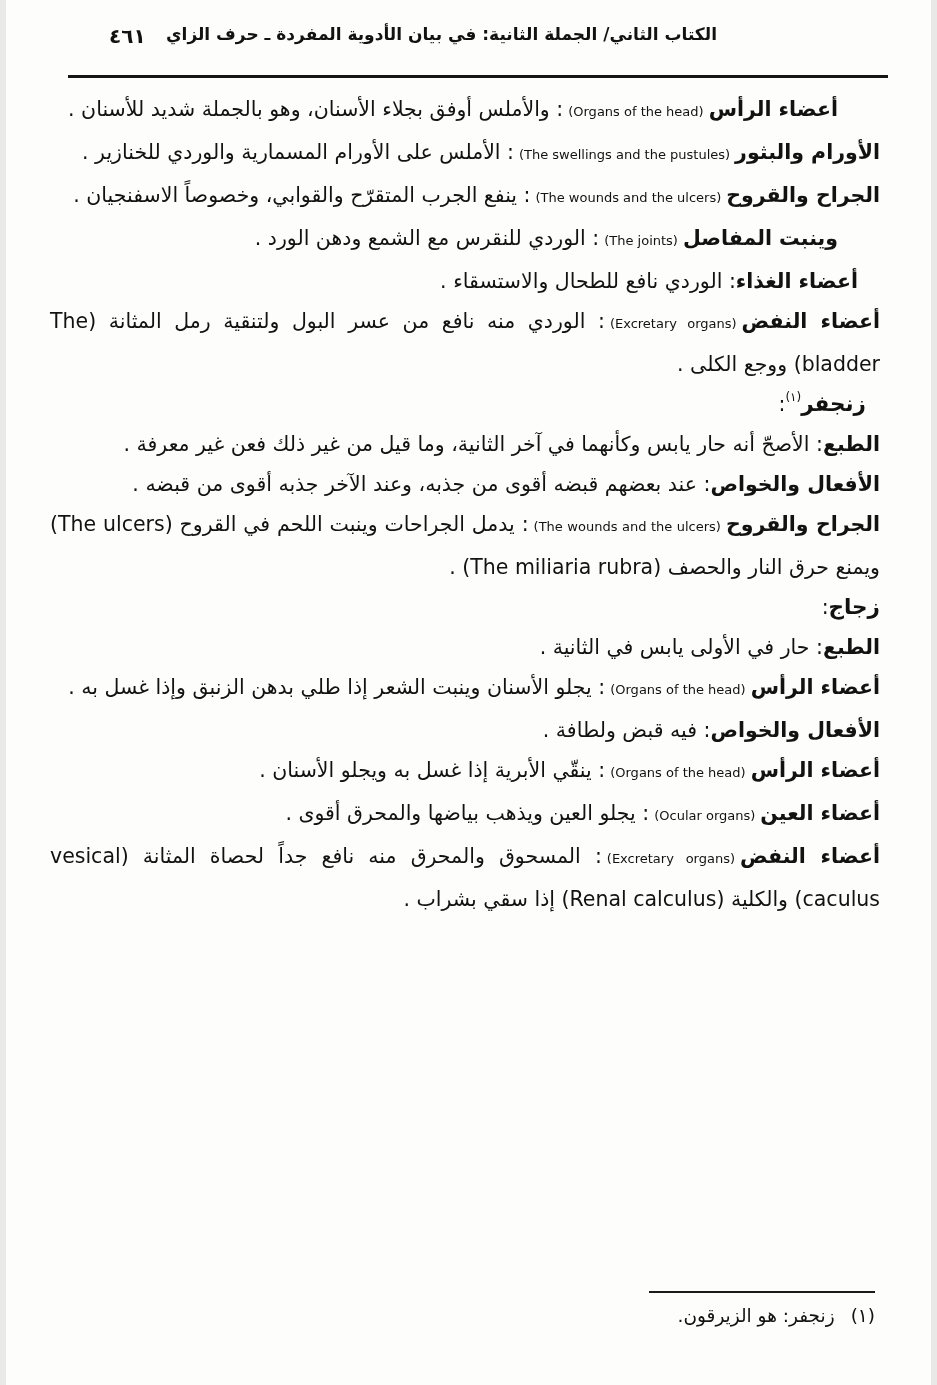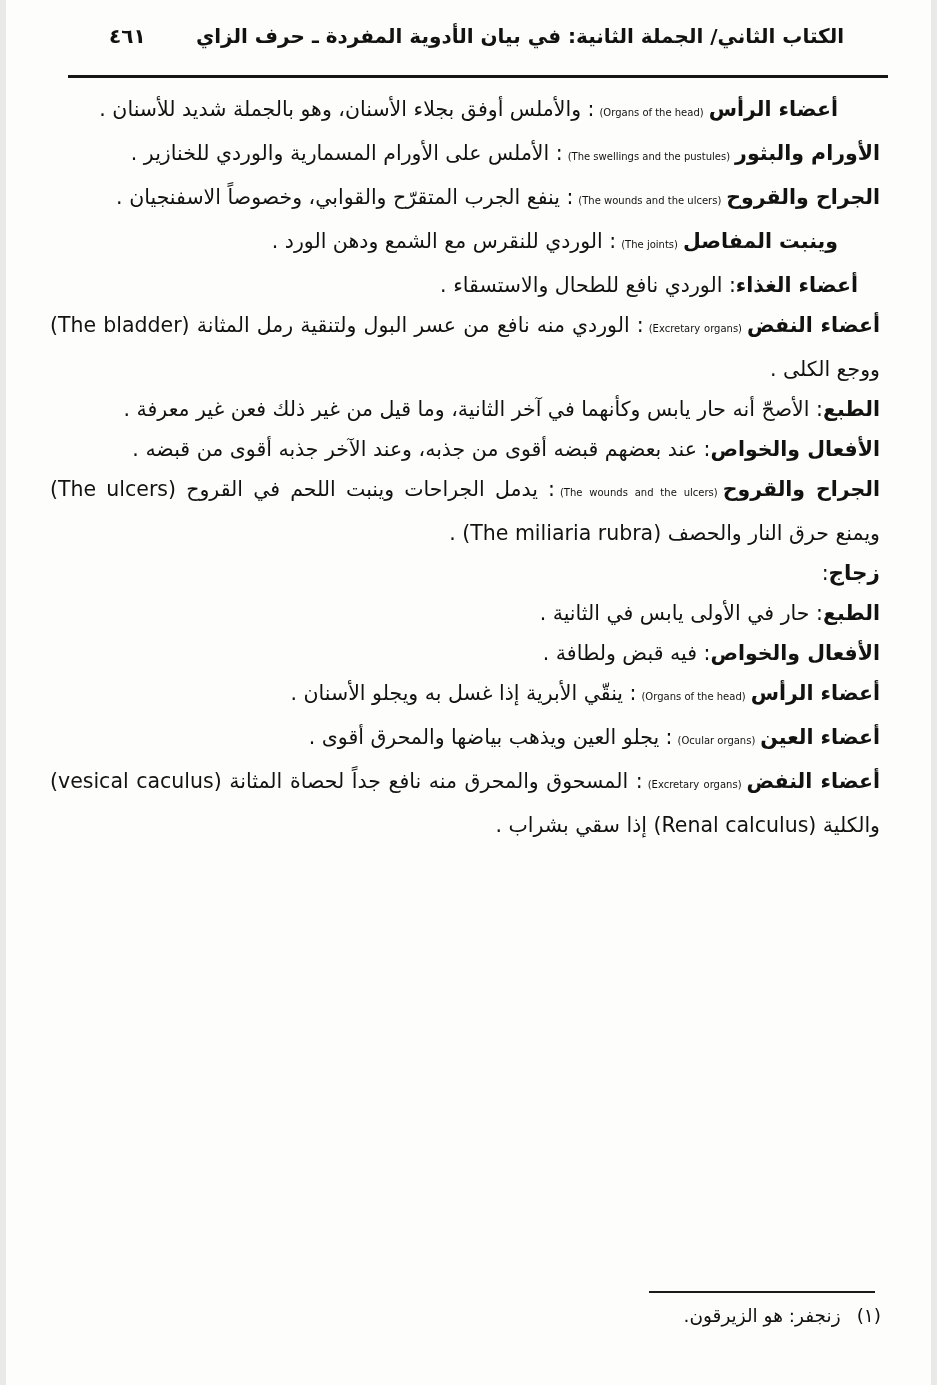--- a/index.html
+++ b/index.html
@@ -14,23 +14,23 @@
     margin:0 auto;
     background:#fdfdfb;
     color:#121212;
     overflow:hidden;
   }
   
   .header-title{
     position:absolute;
     top:24px;right:57px;left:160px;
     direction:rtl;
-    text-align:center;
+    text-align:left;
     font-weight:bold;
-    font-size:20px;
+    font-size:17px;
     letter-spacing:-0.2px;
     white-space:nowrap;
   }
   .page-number{
     position:absolute;
     top:24px;left:103px;
     font-weight:bold;
     font-size:20px;
     direction:rtl;
   }
@@ -48,38 +48,38 @@
     line-height:40px;
     text-align:justify;
     text-justify:inter-word;
   }
   .para{margin:0;padding:0;}
   .para b{font-weight:bold;}
   .para sup{font-size:12px;line-height:0;position:relative;top:-2px;}
   .en{
     direction:ltr;
     unicode-bidi:isolate;
-    font-size:10px;
+    font-size:13px;
     margin:0 5px;
     letter-spacing:0;
   }
   .en:empty,.para sup:empty,.para b:empty{display:none;margin:0;}
   .ind-lg{text-indent:42px;}
   .ind-md{text-indent:22px;}
   .ind-sm{text-indent:14px;}
   .drug-heading b{font-size:21.5px;}
   
   .footnote-rule{
     position:absolute;
     top:1291px;right:56px;width:226px;height:2px;
     background:#1a1a1a;
   }
   .footnote{
     position:absolute;
-    top:1298px;right:50px;left:60px;
+    top:1298px;right:56px;left:60px;
     direction:rtl;
     font-size:18.5px;
     line-height:36px;
   }
   .footnote .fn-marker{margin-left:16px;}
 </style>
 </head>
 <body>
 
 <div class="page">
@@ -96,33 +96,35 @@
     <p class="para"><b>الأورام والبثور</b><span class="en">(The swellings and the pustules)</span><span>: الأملس على الأورام المسمارية والوردي للخنازير .</span></p>
 
     <p class="para"><b>الجراح والقروح</b><span class="en">(The wounds and the ulcers)</span><span>: ينفع الجرب المتقرّح والقوابي، وخصوصاً الاسفنجيان .</span></p>
 
     <p class="para ind-lg"><b>وينبت المفاصل</b><span class="en">(The joints)</span><span>: الوردي للنقرس مع الشمع ودهن الورد .</span></p>
 
     <p class="para ind-md"><b>أعضاء الغذاء</b><span>: الوردي نافع للطحال والاستسقاء .</span></p>
 
     <p class="para"><b>أعضاء النفض</b><span class="en">(Excretary organs)</span><span>: الوردي منه نافع من عسر البول ولتنقية رمل المثانة (The bladder) ووجع الكلى .</span></p>
 
+    <p class="para ind-sm drug-heading"><b>زنجفر</b><sup>(١)</sup><span>:</span></p>
 
 
     <p class="para"><b>الطبع</b><span>: الأصحّ أنه حار يابس وكأنهما في آخر الثانية، وما قيل من غير ذلك فعن غير معرفة .</span></p>
 
     <p class="para"><b>الأفعال والخواص</b><span>: عند بعضهم قبضه أقوى من جذبه، وعند الآخر جذبه أقوى من قبضه .</span></p>
 
     <p class="para"><b>الجراح والقروح</b><span class="en">(The wounds and the ulcers)</span><span>: يدمل الجراحات وينبت اللحم في القروح (The ulcers) ويمنع حرق النار والحصف (The miliaria rubra) .</span></p>
 
 
     <p class="para drug-heading"><b>زجاج</b><span>:</span></p>
 
     <p class="para"><b>الطبع</b><span>: حار في الأولى يابس في الثانية .</span></p>
 
+    <p class="para"><b>أعضاء الرأس</b><span class="en">(Organs of the head)</span><span>: يجلو الأسنان وينبت الشعر إذا طلي بدهن الزنبق وإذا غسل به .</span></p>
 
     <p class="para"><b>الأفعال والخواص</b><span>: فيه قبض ولطافة .</span></p>
 
     <p class="para"><b>أعضاء الرأس</b><span class="en">(Organs of the head)</span><span>: ينقّي الأبرية إذا غسل به ويجلو الأسنان .</span></p>
 
     <p class="para"><b>أعضاء العين</b><span class="en">(Ocular organs)</span><span>: يجلو العين ويذهب بياضها والمحرق أقوى .</span></p>
 
     <p class="para"><b>أعضاء النفض</b><span class="en">(Excretary organs)</span><span>: المسحوق والمحرق منه نافع جداً لحصاة المثانة (vesical caculus) والكلية (Renal calculus) إذا سقي بشراب .</span></p>
 
   </div>

